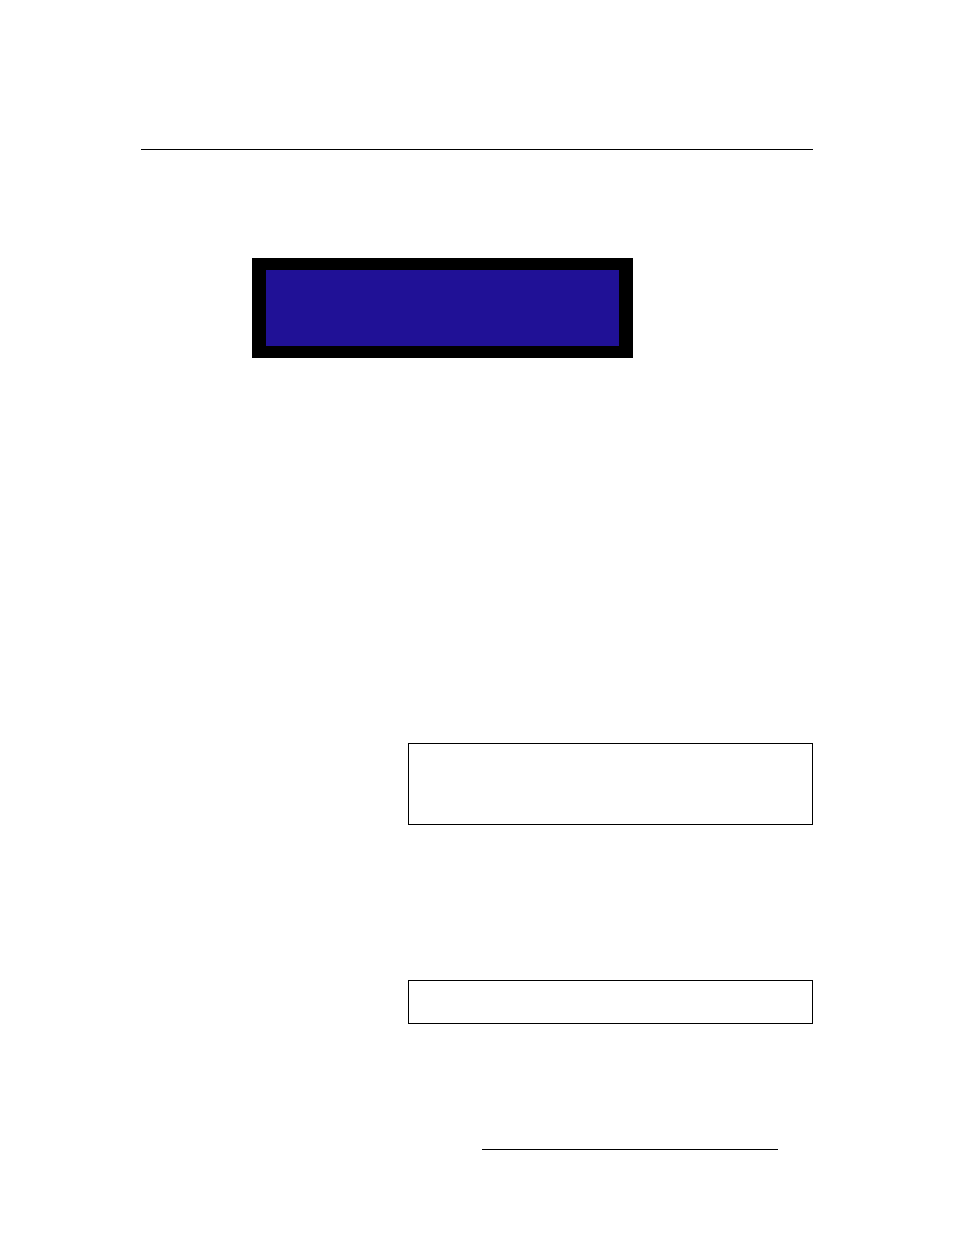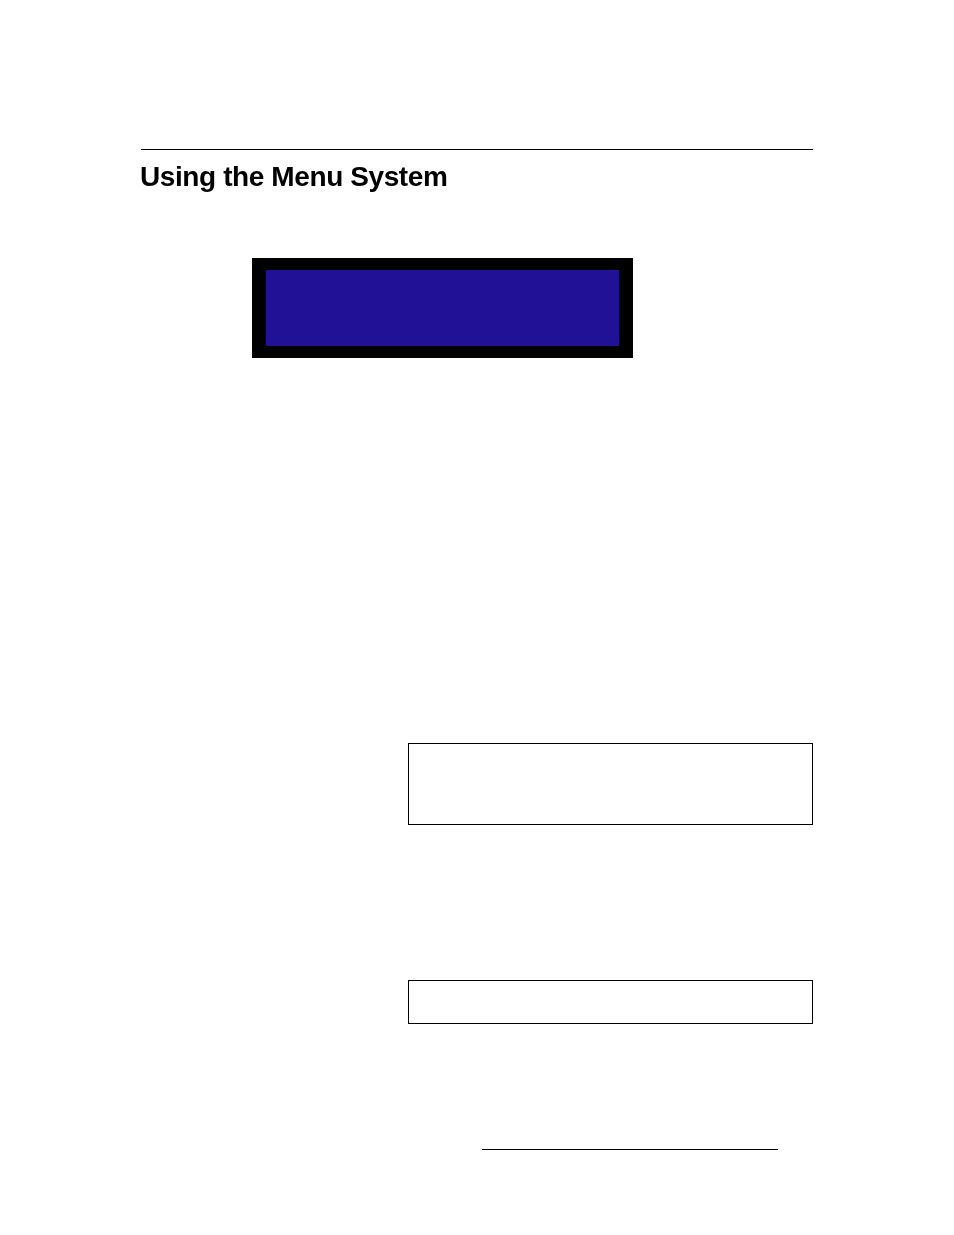--- a/index.html
+++ b/index.html
@@ -77,21 +77,20 @@
     width: 296px;
     height: 0;
     border-top: 1px solid #000;
   }
 </style>
 </head>
 <body>
 
 <div class="page">
   <div class="page-rule"></div>
-  <div class="page-title">Using the Menu System</div>
 
   <div class="lcd">
     <div class="inner"></div>
   </div>
 
   <div class="box box-a">
     
   </div>
 
   <div class="box box-b"></div>

